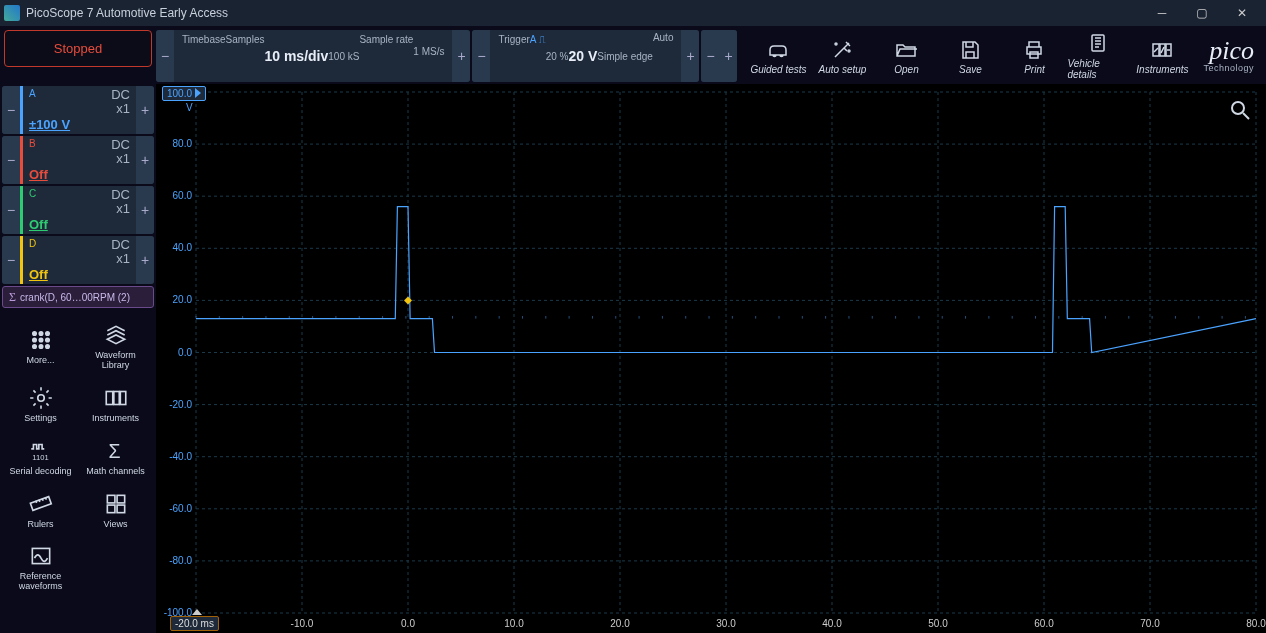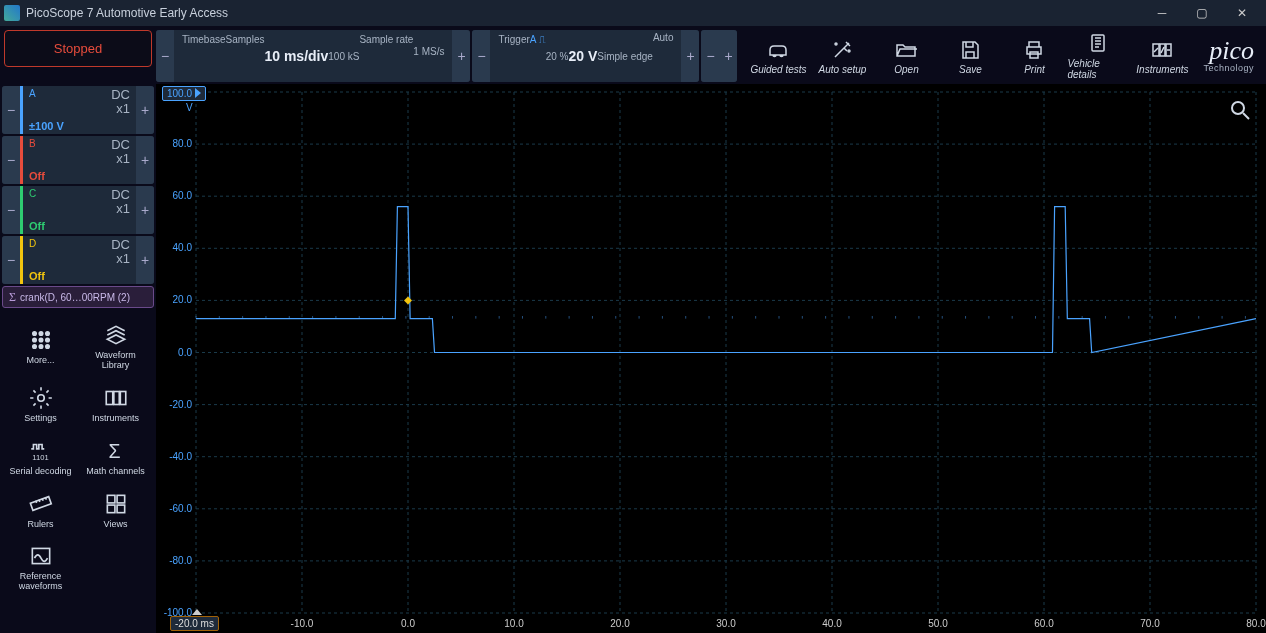--- a/index.html
+++ b/index.html
@@ -37,21 +37,21 @@
 .logo .sub   { font-size: 9px; color: #aab4c4; letter-spacing: .5px; }
 
 .main { flex: 1; display: flex; overflow: hidden; }
 
 .sidebar { width: 156px; background: #0a0a1a; display: flex; flex-direction: column; padding: 2px; gap: 2px; }
 .chan { display: flex; height: 48px; background: #1e2a3a; border-radius: 3px; }
 .chan .cbtn { width: 18px; background: #2a3a4e; color: #aac; display:flex;align-items:center;justify-content:center;font-size:14px;cursor:pointer;}
 .chan .cbtn.minus{border-radius:3px 0 0 3px;} .chan .cbtn.plus{border-radius:0 3px 3px 0;}
 .chan .cbody { flex:1; padding: 2px 6px; display:flex; flex-direction:column; justify-content:space-between; border-left: 3px solid transparent;}
 .chan .crow1{display:flex;justify-content:space-between;font-size:10px;}
-.chan .crow2{font-size:11px;font-weight:600;}
+.chan .crow2{font-size:13px;font-weight:600;text-decoration:underline;}
 .chan.A .cbody{border-left-color:#4aa3ff;} .chan.A .cid,.chan.A .cval{color:#4aa3ff;}
 .chan.B .cbody{border-left-color:#e74c3c;} .chan.B .cid{color:#e74c3c;} .chan.B .cval{color:#e74c3c;}
 .chan.C .cbody{border-left-color:#2ecc71;} .chan.C .cid{color:#2ecc71;} .chan.C .cval{color:#2ecc71;}
 .chan.D .cbody{border-left-color:#f1c40f;} .chan.D .cid{color:#f1c40f;} .chan.D .cval{color:#f1c40f;}
 .chan .cmeta{color:#a8b4c4;font-size:13px;text-align:right;line-height:1.1;}
 
 .mathrow { height: 22px; background: #2a1e3a; border: 1px solid #6a4a8a; border-radius: 3px; display:flex; align-items:center; padding: 0 6px; font-size: 10px; color: #c8b8e8; cursor:pointer;}
 .mathrow .sigma{ font-family: Georgia,serif; font-size:12px; margin-right:4px; color:#b89ad8;}
 
 .sidegrid { display:grid; grid-template-columns: 1fr 1fr; gap: 6px; padding: 8px 4px; }

